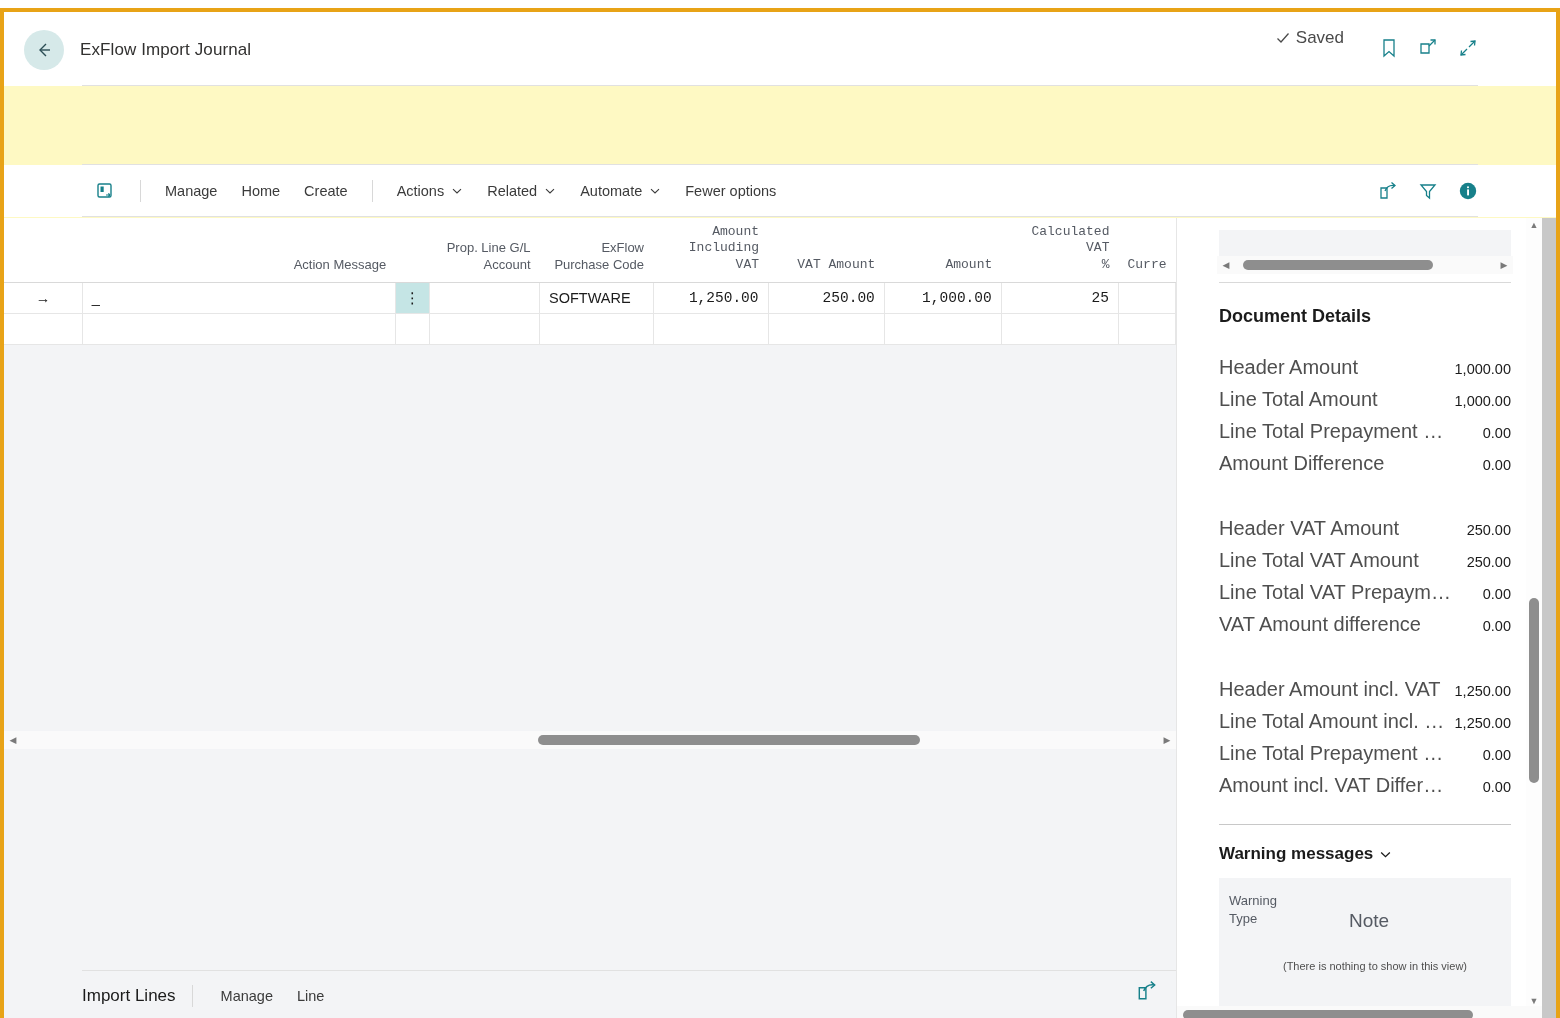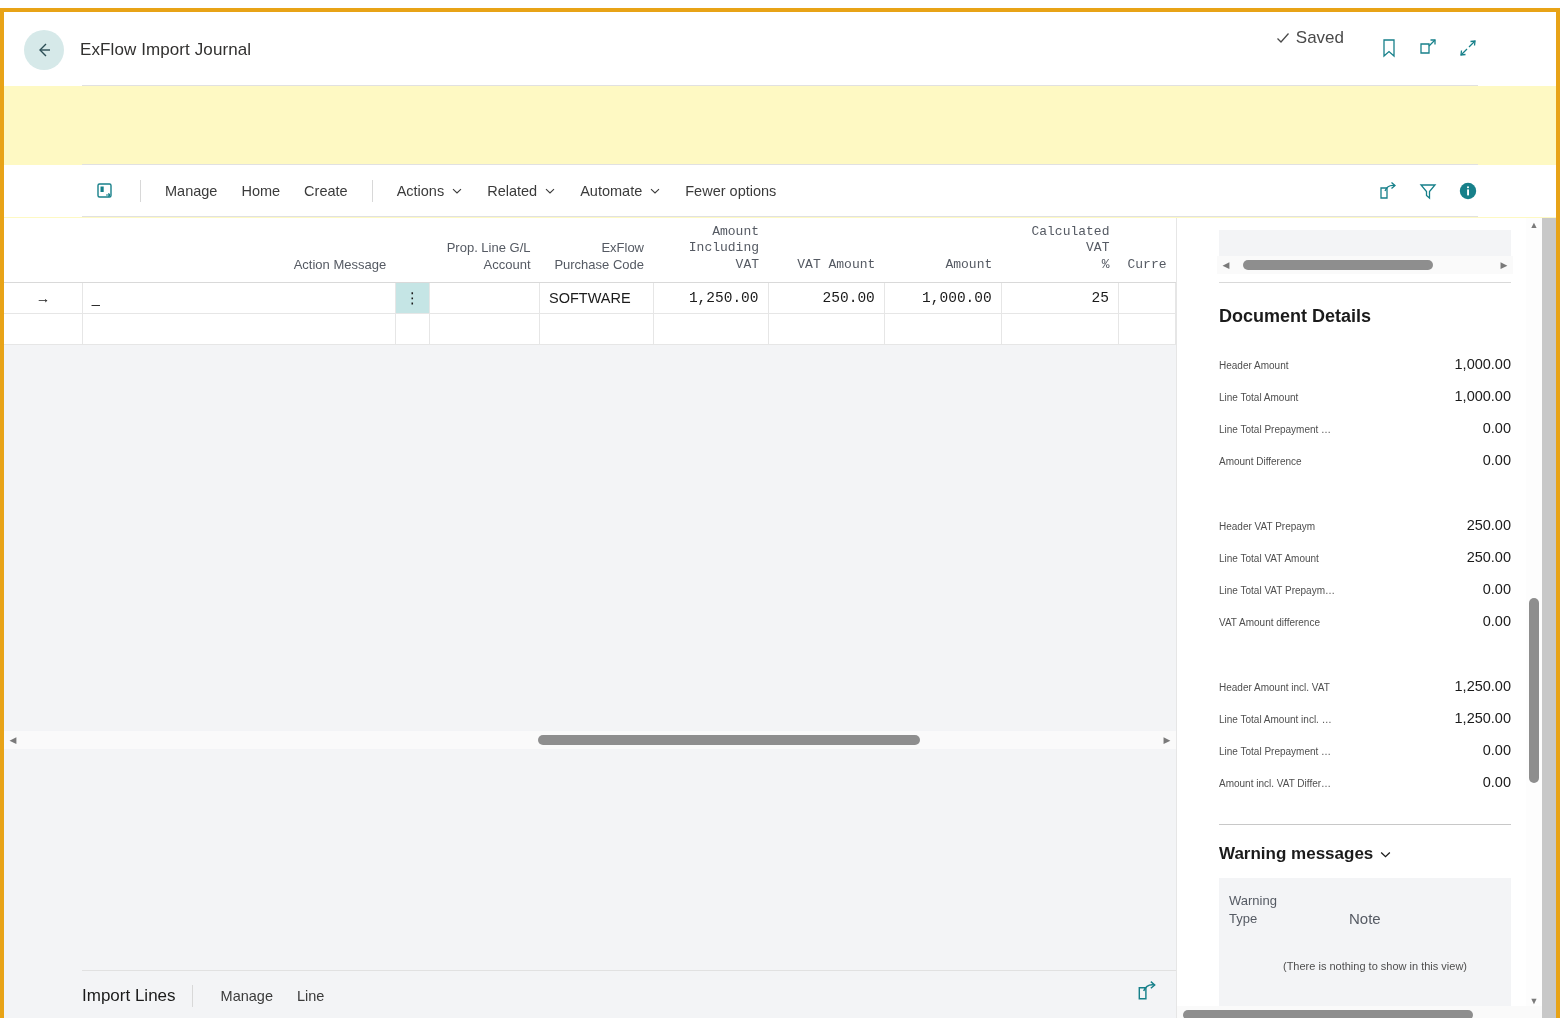--- a/index.html
+++ b/index.html
@@ -128,33 +128,33 @@
   .factbox {
     position: absolute; left: 1172px; top: 206px; width: 380px; height: 806px;
     background: #ffffff; border-left: 1px solid #e6e6e6;
   }
   .fb-topbar { position: absolute; left: 42px; top: 12px; width: 292px; height: 26px; background: #f3f4f6; }
   .fb-hscroll { position: absolute; left: 40px; top: 38px; width: 296px; height: 18px; }
   .fb-sep1 { position: absolute; left: 42px; top: 64px; width: 292px; height: 1px; background: #d9d9d9; }
   .fb-title { position: absolute; left: 42px; top: 88px; font-size: 18px; font-weight: bold; color: #1b1b1b; }
   .fb-list { position: absolute; left: 42px; top: 138px; width: 292px; }
   .fb-row { display: flex; justify-content: space-between; align-items: baseline; height: 32px; }
-  .fb-row .k { font-size: 10px; color: #4f4f4f; }
+  .fb-row .k { font-size: 20px; color: #4f4f4f; }
   .fb-row .v { font-size: 14.5px; color: #1b1b1b; }
   .fb-gap { height: 33px; }
   .fb-sep2 { position: absolute; left: 42px; top: 606px; width: 292px; height: 1px; background: #c8c8c8; }
   .fb-warn-title {
     position: absolute; left: 42px; top: 626px;
     font-size: 17px; font-weight: bold; color: #1b1b1b;
     display: flex; align-items: center; gap: 6px; cursor: pointer;
   }
   .fb-warnbox { position: absolute; left: 42px; top: 660px; width: 292px; height: 135px; background: #f3f4f6; }
   .fb-warn-hdr { position: absolute; left: 10px; top: 14px; width: 272px; display: flex; }
   .fb-warn-hdr .c1 { width: 120px; font-size: 13px; color: #555a63; line-height: 1.35; }
-  .fb-warn-hdr .c2 { font-size: 15px; color: #555a63; padding-top: 18px; }
+  .fb-warn-hdr .c2 { font-size: 19px; color: #555a63; padding-top: 18px; }
   .fb-warn-empty {
     position: absolute; left: 10px; top: 82px; width: 292px; text-align: center;
     font-size: 11px; color: #4f4f4f;
   }
 
   
   .vscroll { position: absolute; right: 14px; top: 0; width: 16px; height: 790px; background: #fdfdfd; }
   .vscroll .varr { position: absolute; left: 0; width: 16px; text-align: center; color: #7a7a7a; font-size: 9px; cursor: pointer; }
   .vscroll .vthumb { position: absolute; left: 3px; width: 10px; background: #8e8e8e; border-radius: 5px; cursor: pointer; }
   .fb-bottom-scroll { position: absolute; left: 0; right: 0; bottom: 0; height: 18px; }
@@ -448,21 +448,21 @@
         <span class="v">0.00</span>
       </div>
       <div class="fb-row">
         <span class="k">Amount Difference</span>
         <span class="v">0.00</span>
       </div>
 
       <div class="fb-gap"></div>
 
       <div class="fb-row">
-        <span class="k">Header VAT Prepaym</span>
+        <span class="k">Header VAT Amount</span>
         <span class="v">250.00</span>
       </div>
       <div class="fb-row">
         <span class="k">Line Total VAT Amount</span>
         <span class="v">250.00</span>
       </div>
       <div class="fb-row">
         <span class="k">Line Total VAT Prepaym…</span>
         <span class="v">0.00</span>
       </div>

